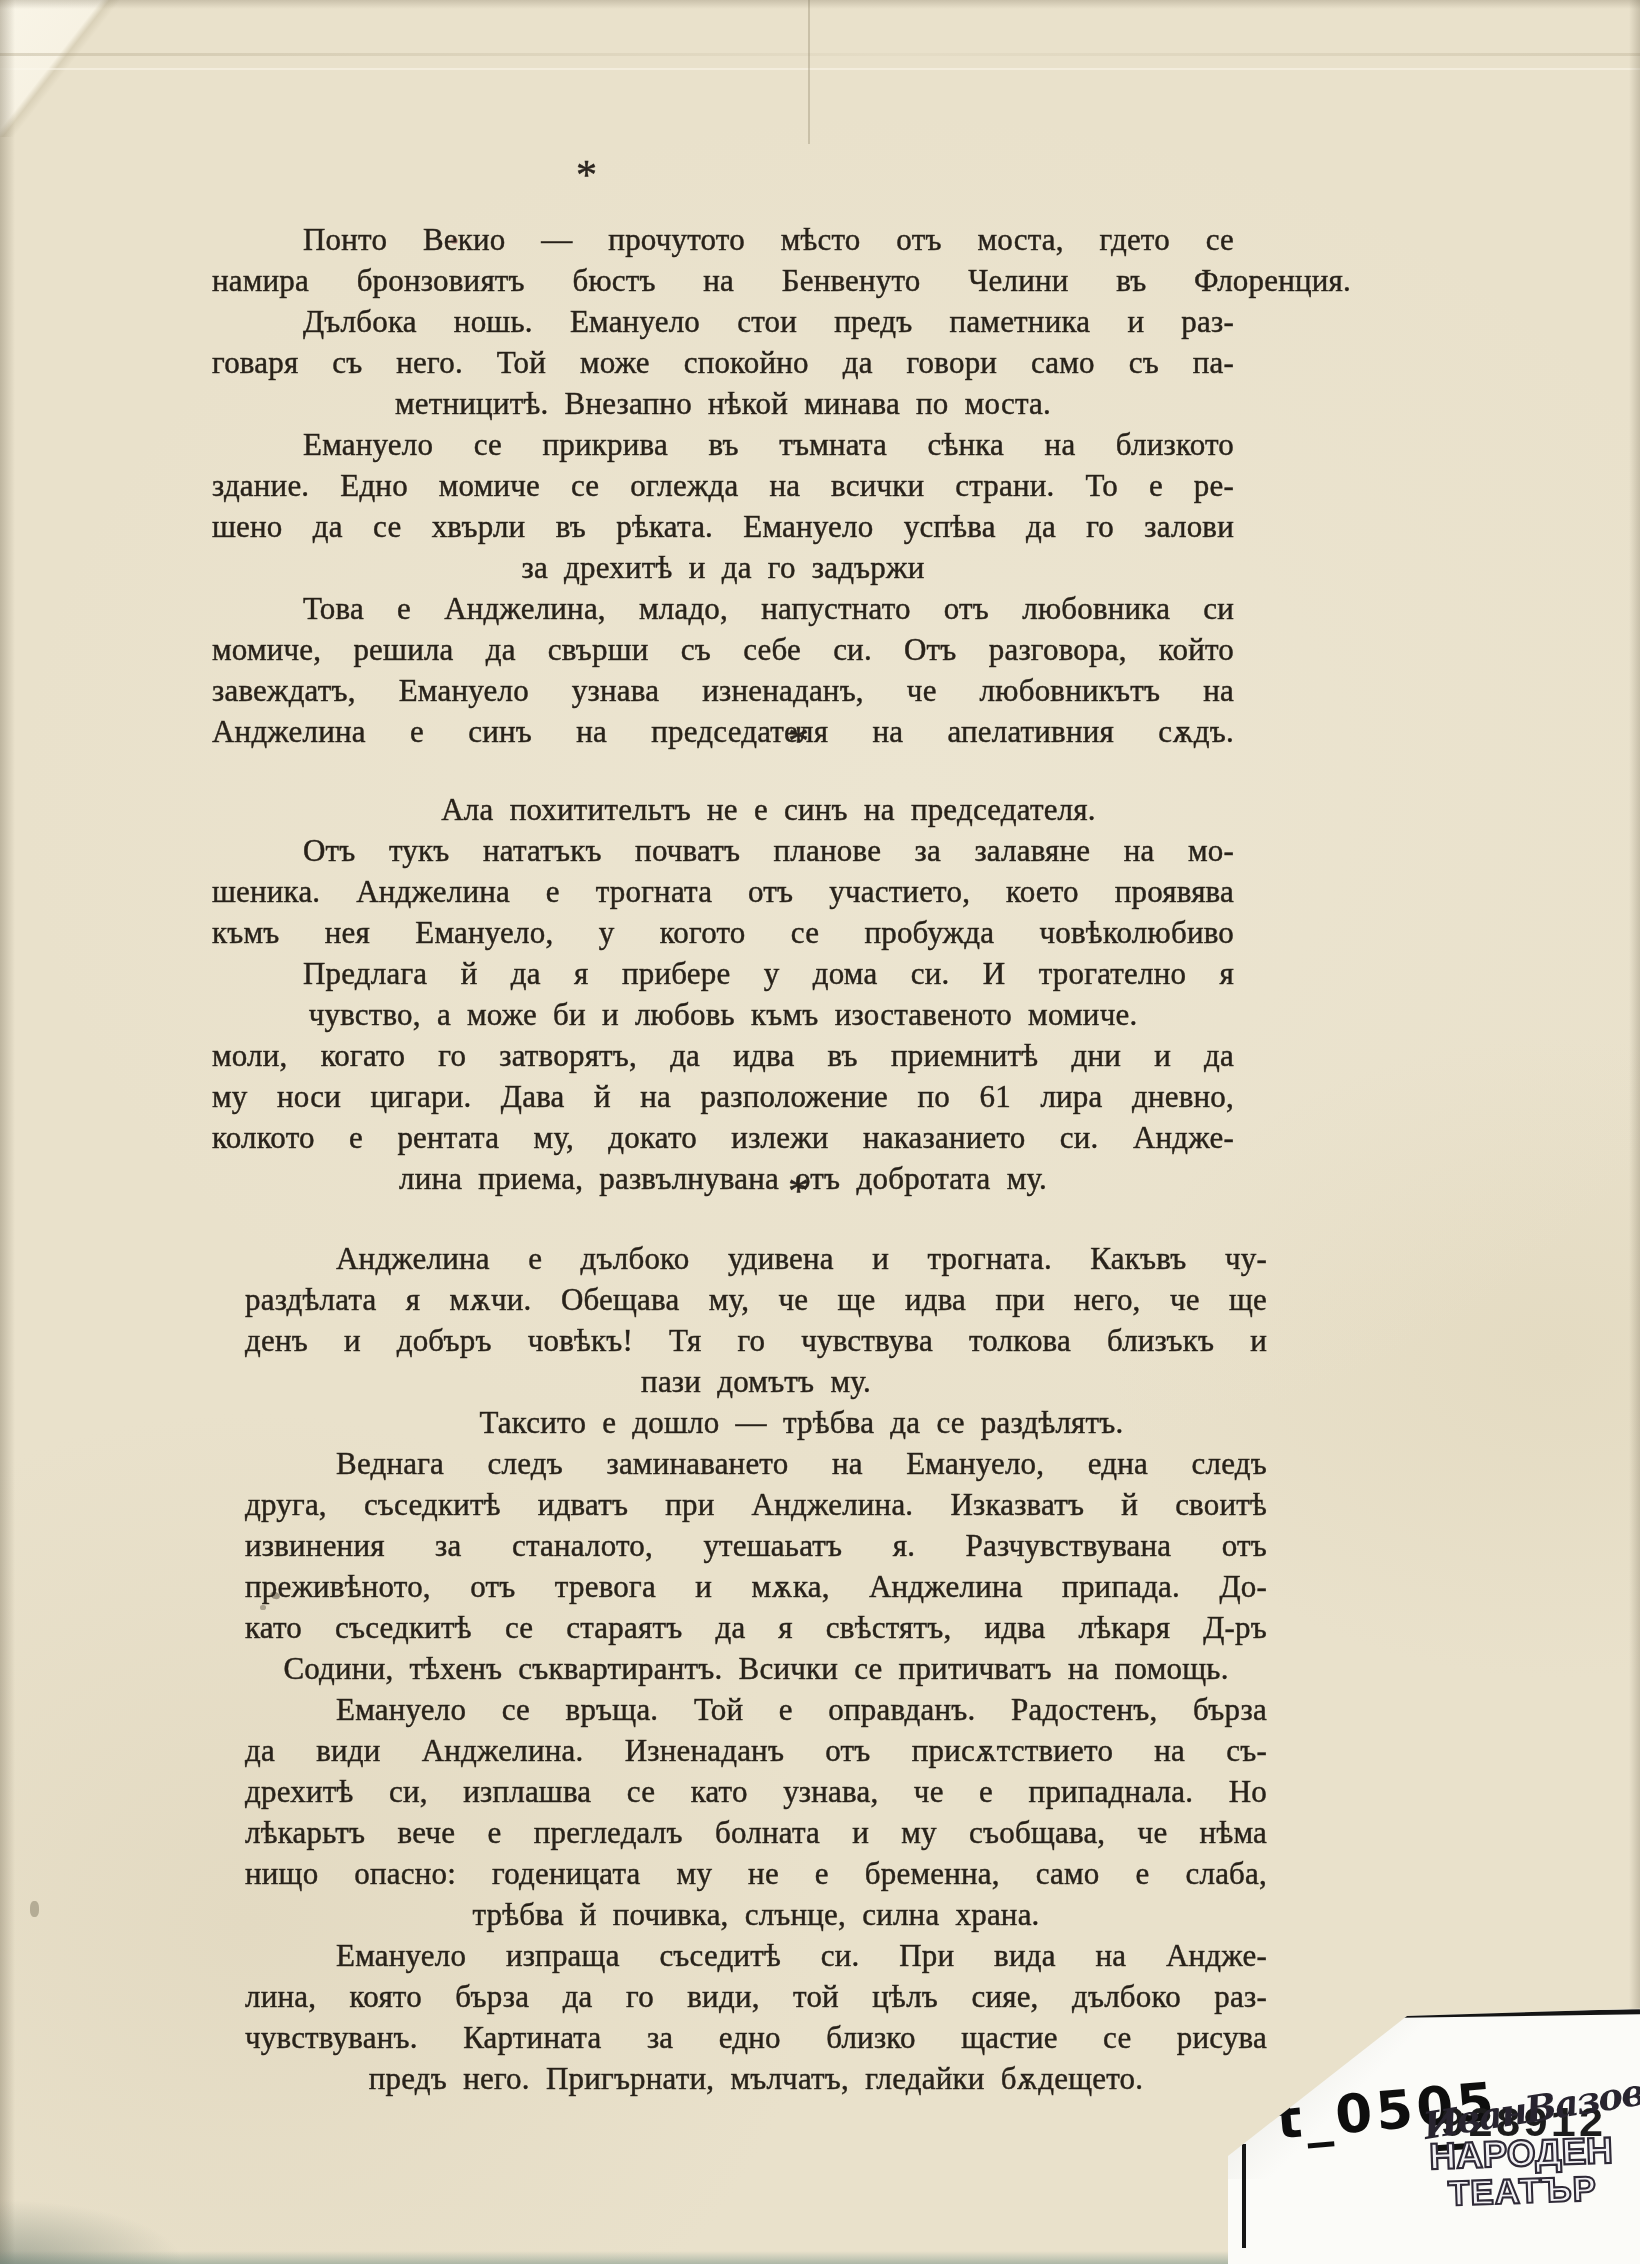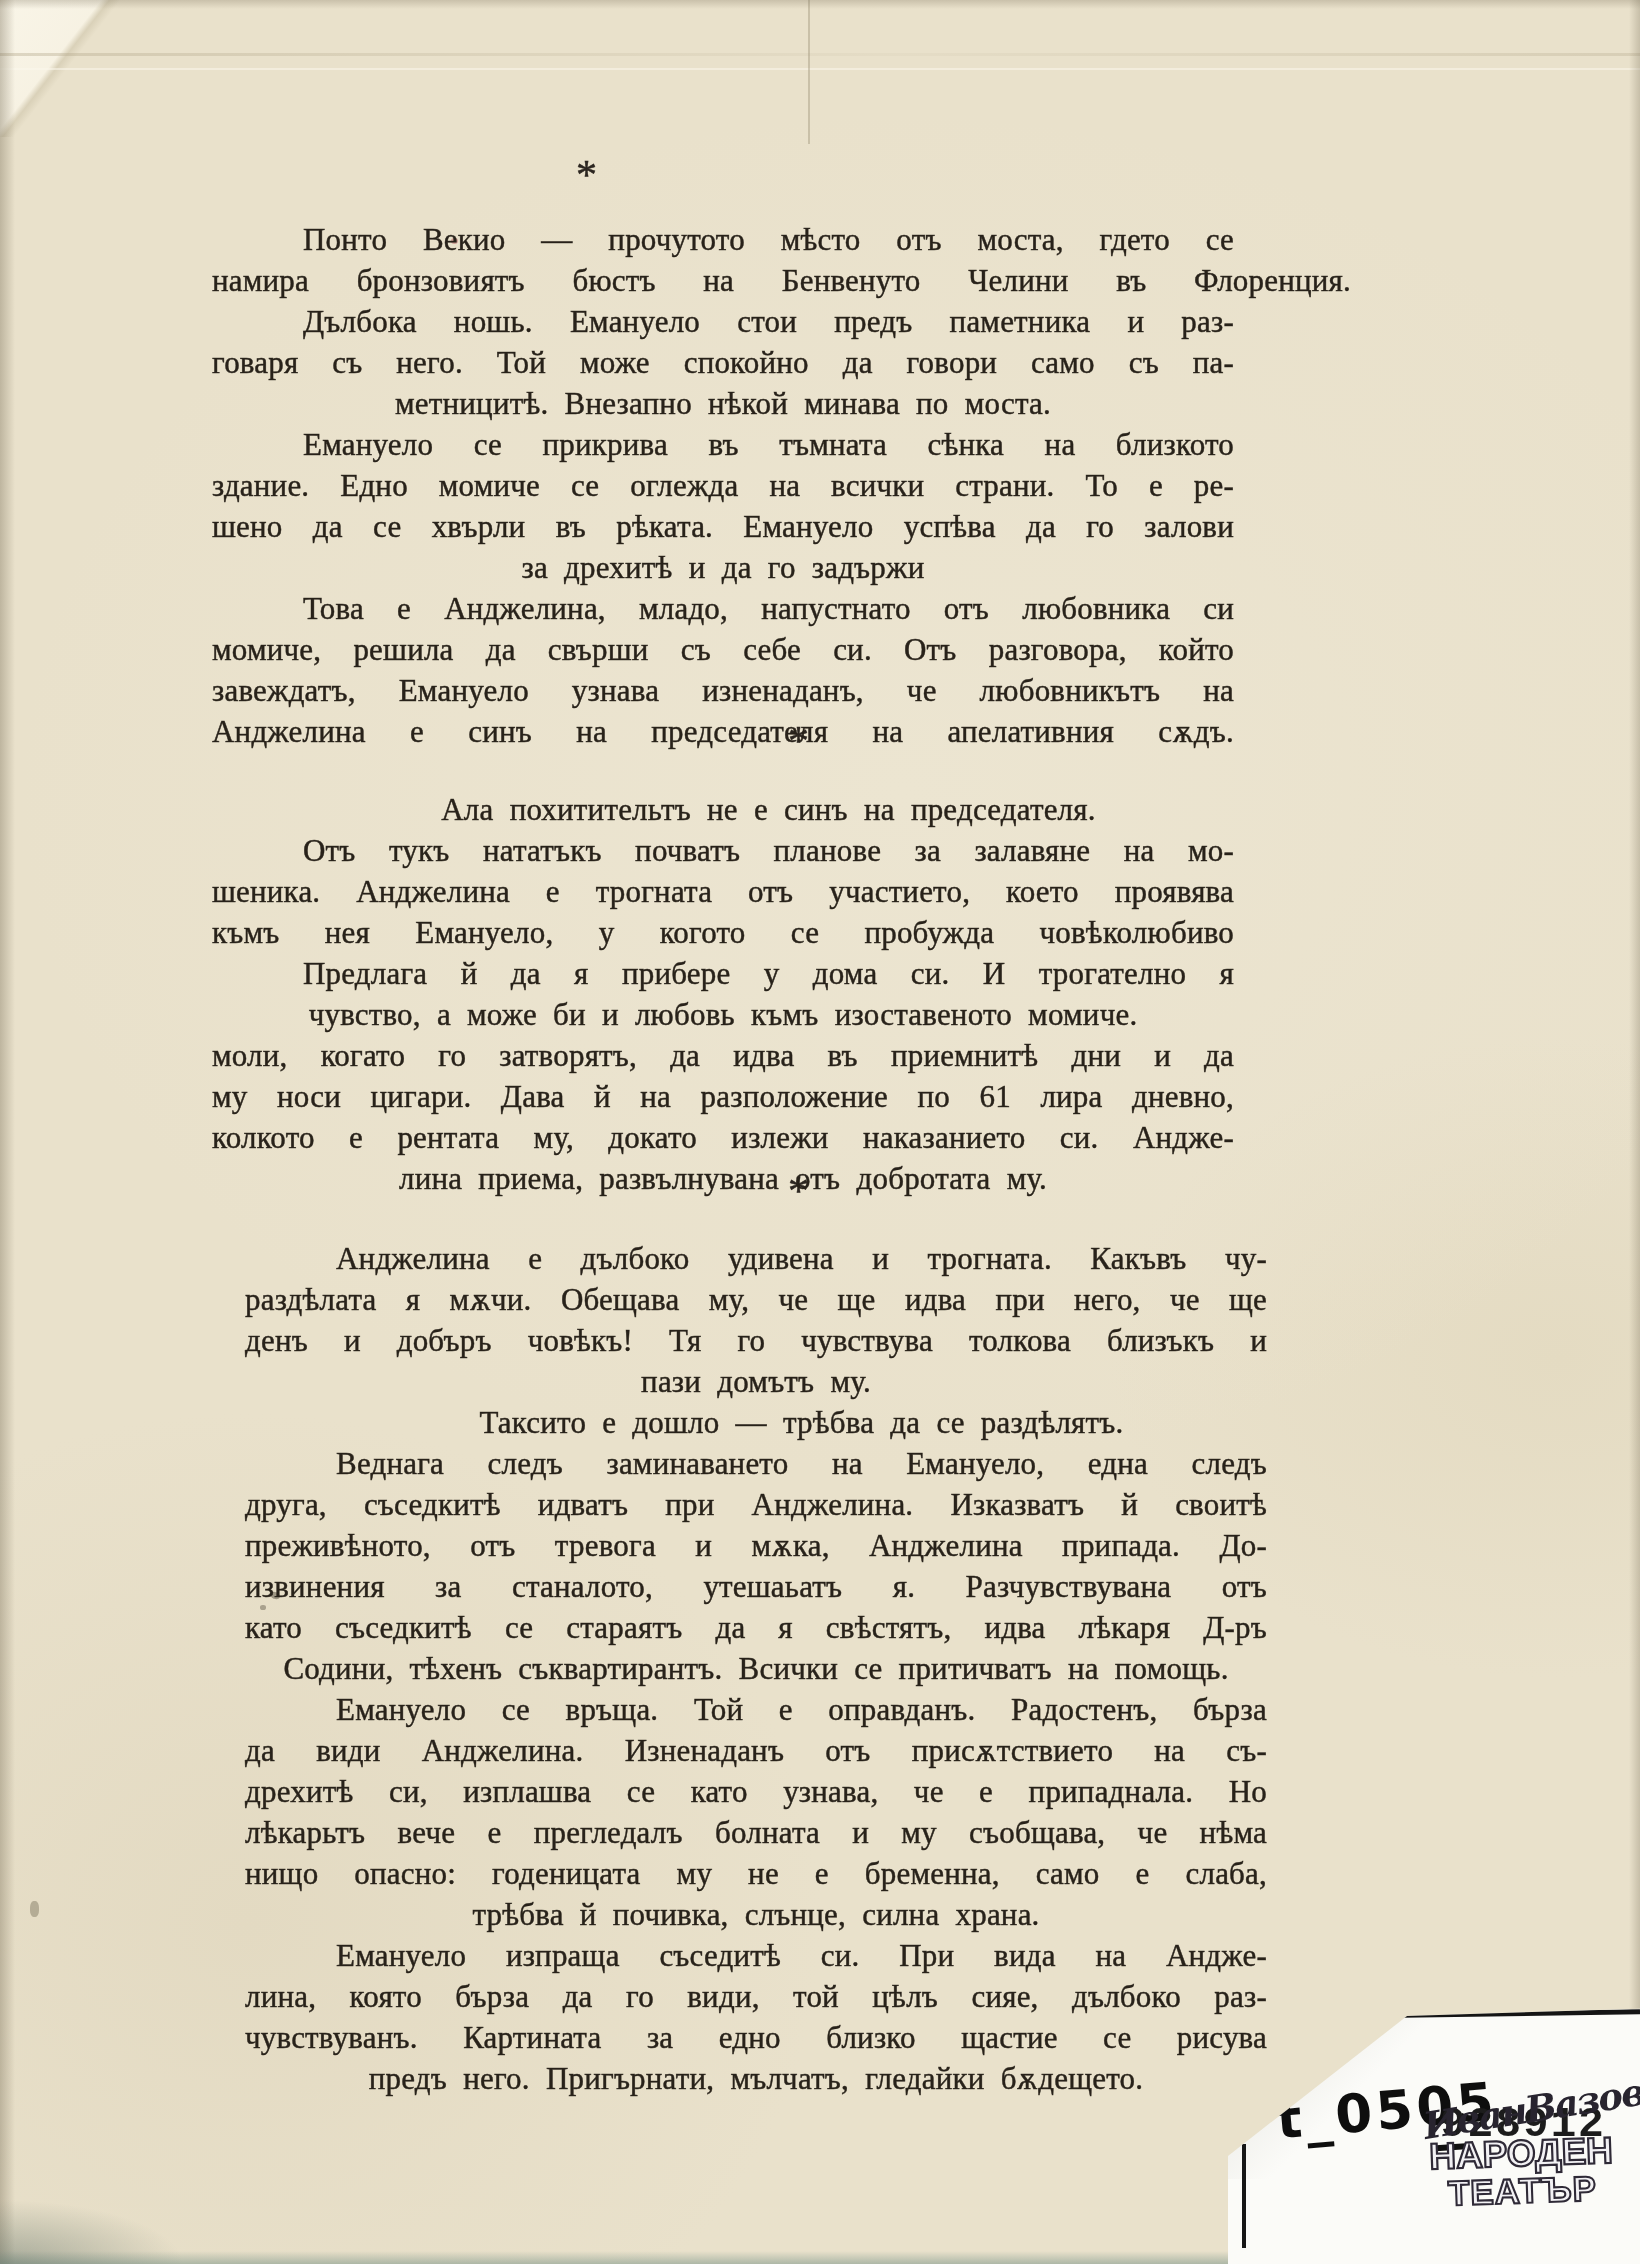--- a/index.html
+++ b/index.html
@@ -121,22 +121,22 @@
   </div>
 
   <div class="tg g3">
     <div class="line j ind">Анджелина е дълбоко удивена и трогната. Какъвъ чу-</div>
     <div class="line j">раздѣлата я мѫчи. Обещава му, че ще идва при него, че ще</div>
     <div class="line j">денъ и добъръ човѣкъ! Тя го чувствува толкова близъкъ и</div>
     <div class="line l">пази домътъ му.</div>
     <div class="line l ind">Таксито е дошло — трѣбва да се раздѣлятъ.</div>
     <div class="line j ind">Веднага следъ заминаването на Емануело, една следъ</div>
     <div class="line j">друга, съседкитѣ идватъ при Анджелина. Изказватъ й своитѣ</div>
+    <div class="line j">извинения за станалото, утешаьатъ я. Разчувствувана отъ</div>
     <div class="line j">преживѣното, отъ тревога и мѫка, Анджелина припада. До-</div>
-    <div class="line j">извинения за станалото, утешаьатъ я. Разчувствувана отъ</div>
     <div class="line j">като съседкитѣ се стараятъ да я свѣстятъ, идва лѣкаря Д-ръ</div>
     <div class="line l">Содини, тѣхенъ съквартирантъ. Всички се притичватъ на помощь.</div>
     <div class="line j ind">Емануело се връща. Той е оправданъ. Радостенъ, бърза</div>
     <div class="line j">да види Анджелина. Изненаданъ отъ присѫтствието на съ-</div>
     <div class="line j">дрехитѣ си, изплашва се като узнава, че е припаднала. Но</div>
     <div class="line j">лѣкарьтъ вече е прегледалъ болната и му съобщава, че нѣма</div>
     <div class="line j">нищо опасно: годеницата му не е бременна, само е слаба,</div>
     <div class="line l">трѣбва й почивка, слънце, силна храна.</div>
     <div class="line j ind">Емануело изпраща съседитѣ си. При вида на Андже-</div>
     <div class="line j">лина, която бърза да го види, той цѣлъ сияе, дълбоко раз-</div>

